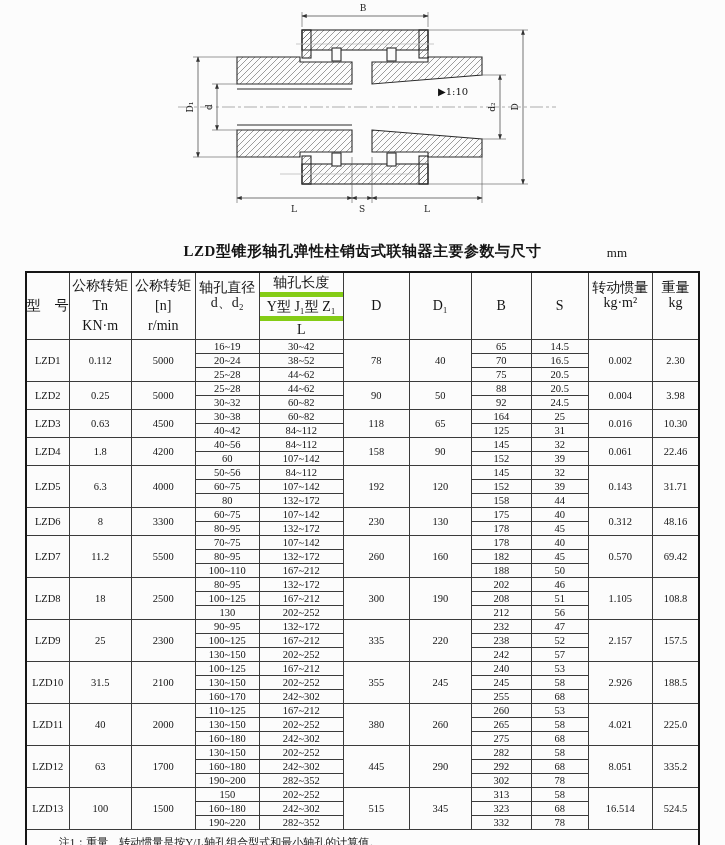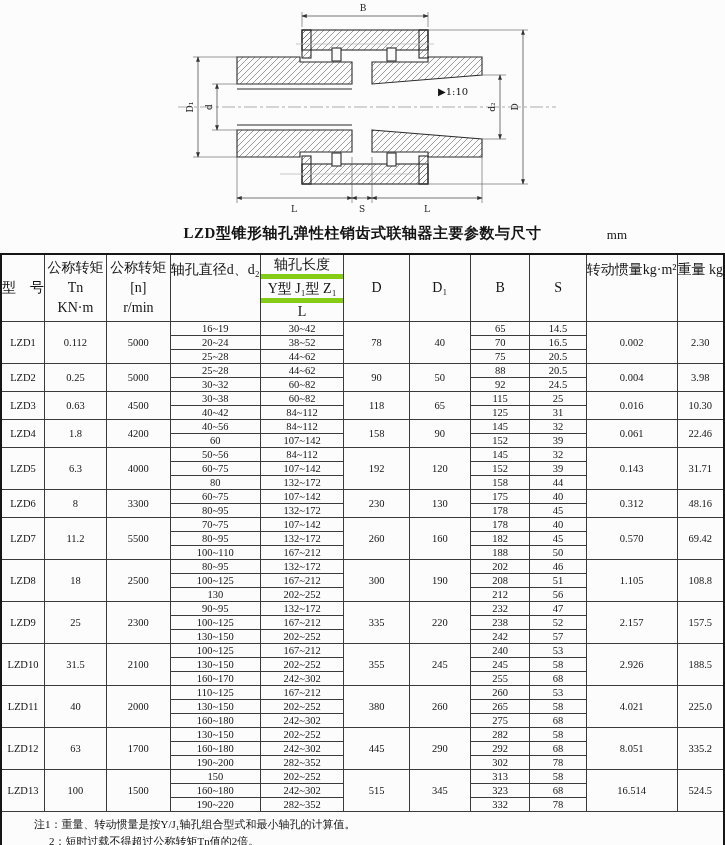--- a/index.html
+++ b/index.html
@@ -17,39 +17,39 @@
   .hatched{fill:url(#hatch);stroke:#2b2b2b;stroke-width:1.1;}
   .borepart{fill:#fcfcfc;stroke:#2b2b2b;stroke-width:1.1;}
   .cl{stroke:#777;stroke-width:.6;stroke-dasharray:13 3 3 3;fill:none;}
   .cl2{stroke:#bbb;stroke-width:.8;fill:none;}
   .ext{stroke:#555;stroke-width:.6;fill:none;}
   .dim{stroke:#3a3a3a;stroke-width:.7;fill:none;}
   .dimtext{font-family:"DejaVu Serif","Liberation Serif",serif;font-size:9px;fill:#222;}
   .tapertext{font-family:"DejaVu Serif","Liberation Serif",serif;font-size:10px;fill:#111;}
 
   
-  .title-row{position:relative;height:26px;margin-top:2px;}
+  .title-row{position:relative;height:26px;margin-top:20px;}
   .title{position:absolute;left:0;right:0;text-align:center;font-size:15px;font-weight:bold;letter-spacing:.5px;}
   .unit{position:absolute;right:98px;top:3px;font-size:13px;font-weight:normal;text-align:right;}
 
   
   table.spec{
     border-collapse:collapse;table-layout:fixed;
     margin:3px auto 0;border:2px solid #161616;
     font-size:10.5px;
   }
   .spec th,.spec td{
     border:1px solid #3b3b3b;text-align:center;vertical-align:middle;
     padding:0;height:13px;line-height:1.05;font-weight:normal;
     overflow:hidden;white-space:nowrap;
   }
   .spec thead th{height:58px;font-size:14px;}
   .hstack{display:flex;flex-direction:column;justify-content:center;height:58px;}
   .hstack div{line-height:1.45;}
-  .hsplit{display:flex;justify-content:space-between;height:50px;padding:4px 0;}
+  .hsplit{display:flex;flex-direction:column;justify-content:flex-start;height:50px;padding:4px 0;}
   .hsub{padding:0 !important;}
   .hsub .seg{height:19px;line-height:19px;border-bottom:5px solid #84cc16;}
   .hsub .seg:last-child{height:18px;line-height:18px;border-bottom:none;}
   tfoot td.notes{
     height:auto;text-align:left;font-size:11px;line-height:1.55;
     padding:4px 6px 7px 32px;white-space:normal;
   }
   .note2{padding-left:15px;}
 </style>
 </head>
@@ -263,21 +263,21 @@
           <td>24.5</td>
         </tr>
         <tr>
           <td rowspan="2">LZD3</td>
           <td rowspan="2">0.63</td>
           <td rowspan="2">4500</td>
           <td>30~38</td>
           <td>60~82</td>
           <td rowspan="2">118</td>
           <td rowspan="2">65</td>
-          <td>115</td>
+          <td>164</td>
           <td>25</td>
           <td rowspan="2">0.016</td>
           <td rowspan="2">10.30</td>
         </tr>
         <tr>
           <td>40~42</td>
           <td>84~112</td>
           <td>125</td>
           <td>31</td>
         </tr>

